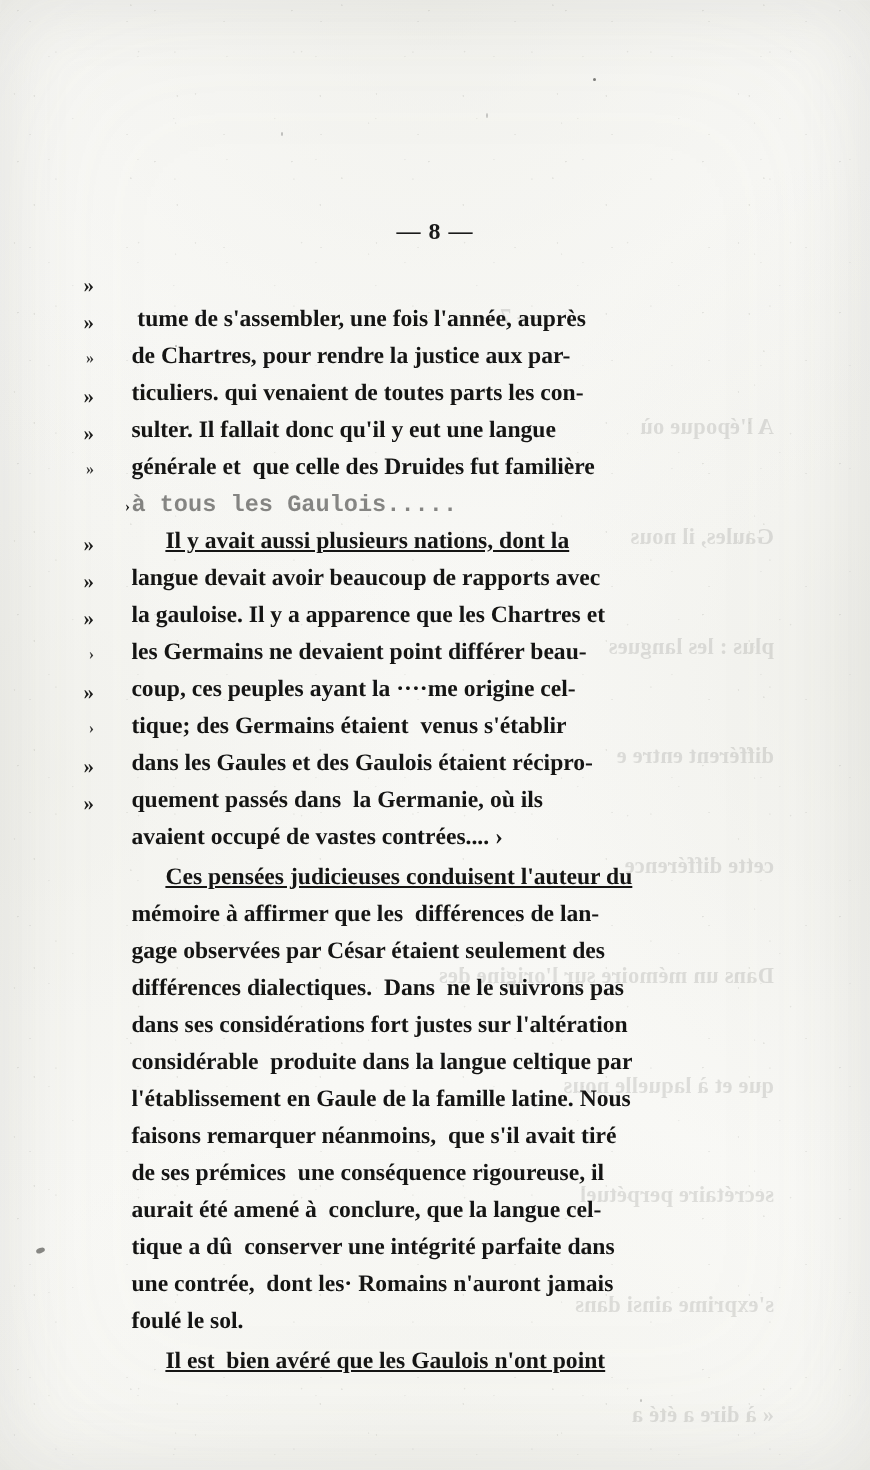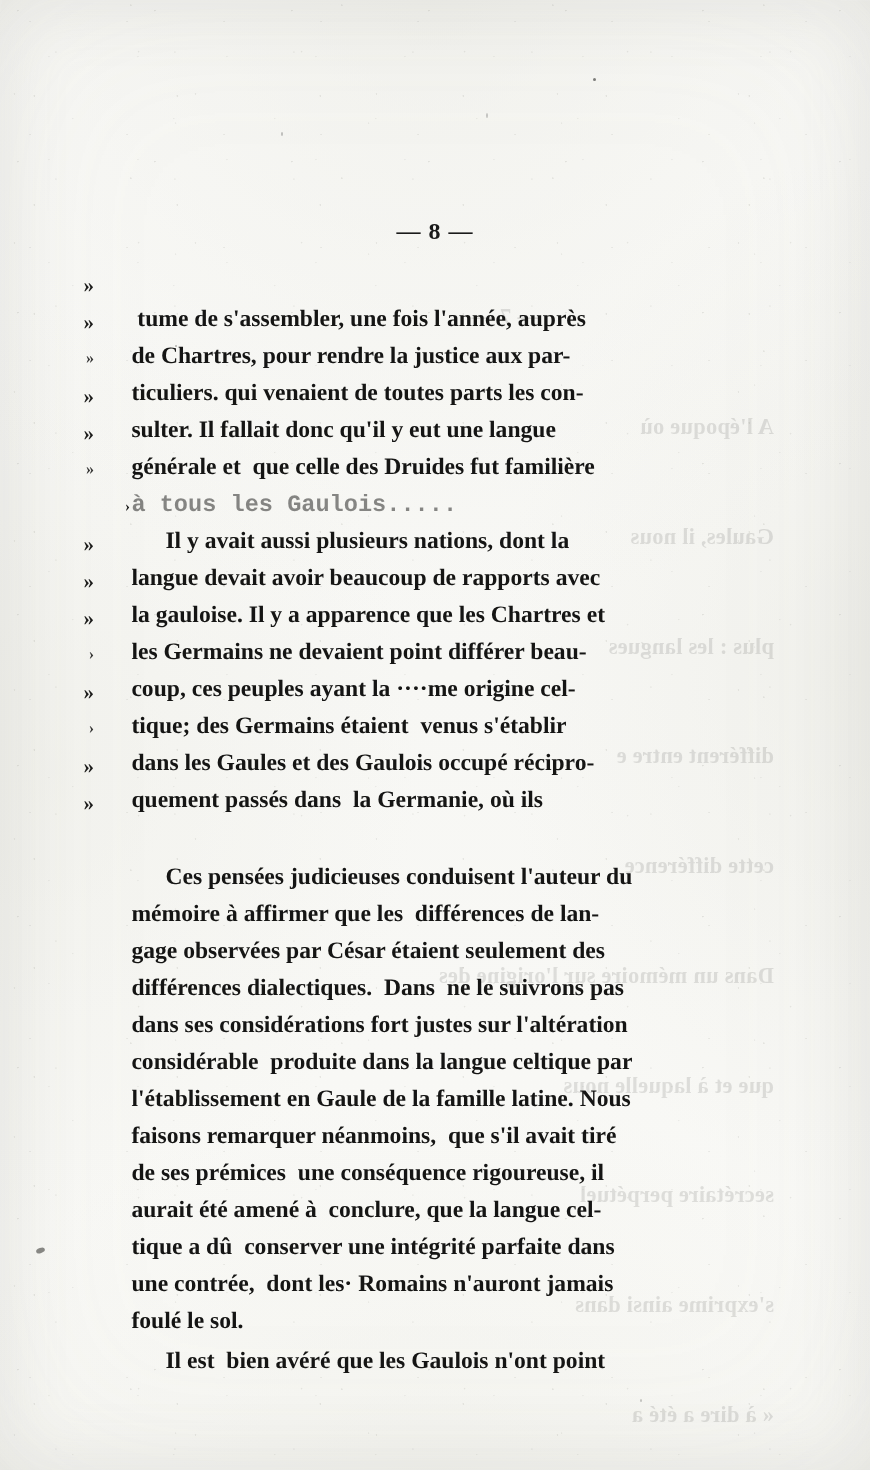--- a/index.html
+++ b/index.html
@@ -115,21 +115,21 @@
     width: 20px;
     font-size: 21px;
     font-weight: 700;
     text-align: right;
     color: #1b1b1a;
   }
   .gm.small { font-size: 16px; opacity: 0.88; }
   .gm.inner { left: 14px; font-size: 15px; }
 
   .body-line { font-weight: 700; }
-  .indent { padding-left: 34px; }
+  .indent { padding-left: 34px; text-decoration: underline; }
 
   
   .faded   { opacity: 0.50; font-family: Liberation Mono, monospace; }
 
   
   .speck {
     position: absolute;
     background: #2b2b28;
     border-radius: 50%;
     pointer-events: none;
@@ -230,27 +230,27 @@
     <div class="line" style="top:601px">
       <span class="gm">»</span><span>les Germains ne devaient point différer beau-</span>
     </div>
     <div class="line" style="top:638px">
       <span class="gm small">›</span><span>coup, ces peuples ayant la ····me origine cel-</span>
     </div>
     <div class="line" style="top:675px">
       <span class="gm">»</span><span>tique; des Germains étaient  venus s'établir</span>
     </div>
     <div class="line" style="top:712px">
-      <span class="gm small">›</span><span>dans les Gaules et des Gaulois occupé récipro-</span>
+      <span class="gm small">›</span><span>dans les Gaules et des Gaulois étaient récipro-</span>
     </div>
     <div class="line" style="top:749px">
       <span class="gm">»</span><span>quement passés dans  la Germanie, où ils</span>
     </div>
     <div class="line" style="top:786px">
-      <span class="gm">»</span>
+      <span class="gm">»</span><span>avaient occupé de vastes contrées.... ›</span>
     </div>
 
     <div class="line body-line" style="top:826px">
       <span class="indent">Ces pensées judicieuses conduisent l'auteur du</span>
     </div>
     <div class="line body-line" style="top:863px">
       <span>mémoire à affirmer que les  différences de lan-</span>
     </div>
     <div class="line body-line" style="top:900px">
       <span>gage observées par César étaient seulement des</span>

